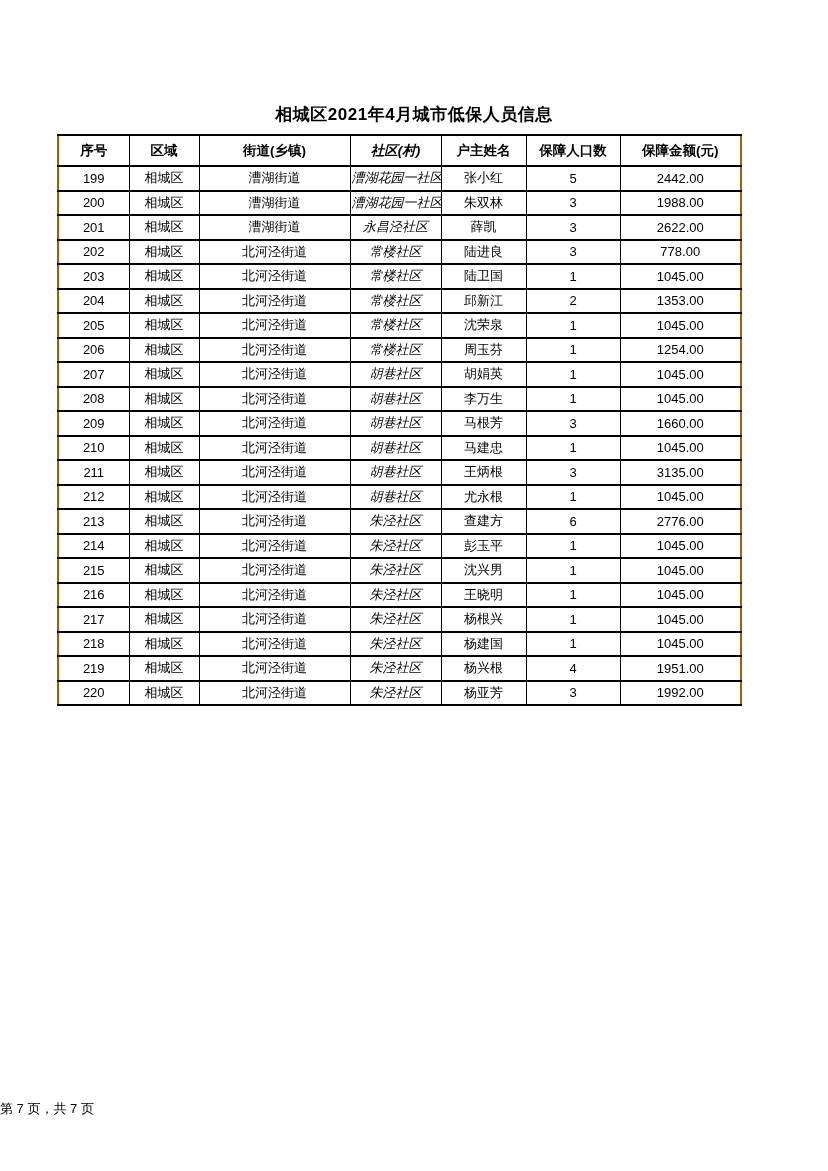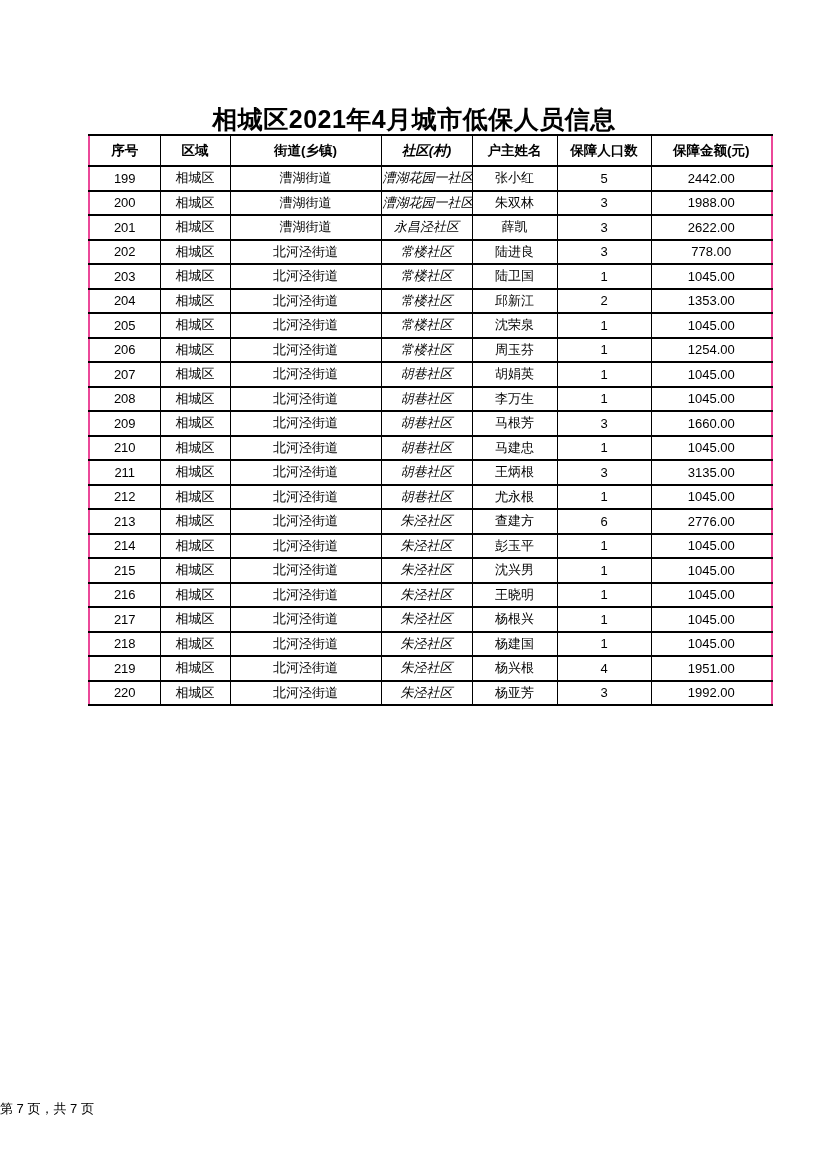--- a/index.html
+++ b/index.html
@@ -14,32 +14,32 @@
     height: 1171px;
     background: #ffffff;
     overflow: hidden;
   }
   .doc-title {
     position: absolute;
     top: 103px;
     left: 0;
     width: 100%;
     text-align: center;
-    font-size: 25px;
+    font-size: 17px;
     font-weight: bold;
     letter-spacing: 0.5px;
   }
   table.data-table {
     position: absolute;
     top: 134px;
-    left: 88px;
+    left: 57px;
     width: 683px;
     border-collapse: collapse;
     table-layout: fixed;
-    border: 2px solid #ec4899;
+    border: 2px solid #a16207;
   }
   table.data-table th,
   table.data-table td {
     border: 1px solid #000000;
     border-top-width: 2px;
     border-bottom-width: 2px;
     text-align: center;
     vertical-align: middle;
     overflow: hidden;
     white-space: nowrap;

